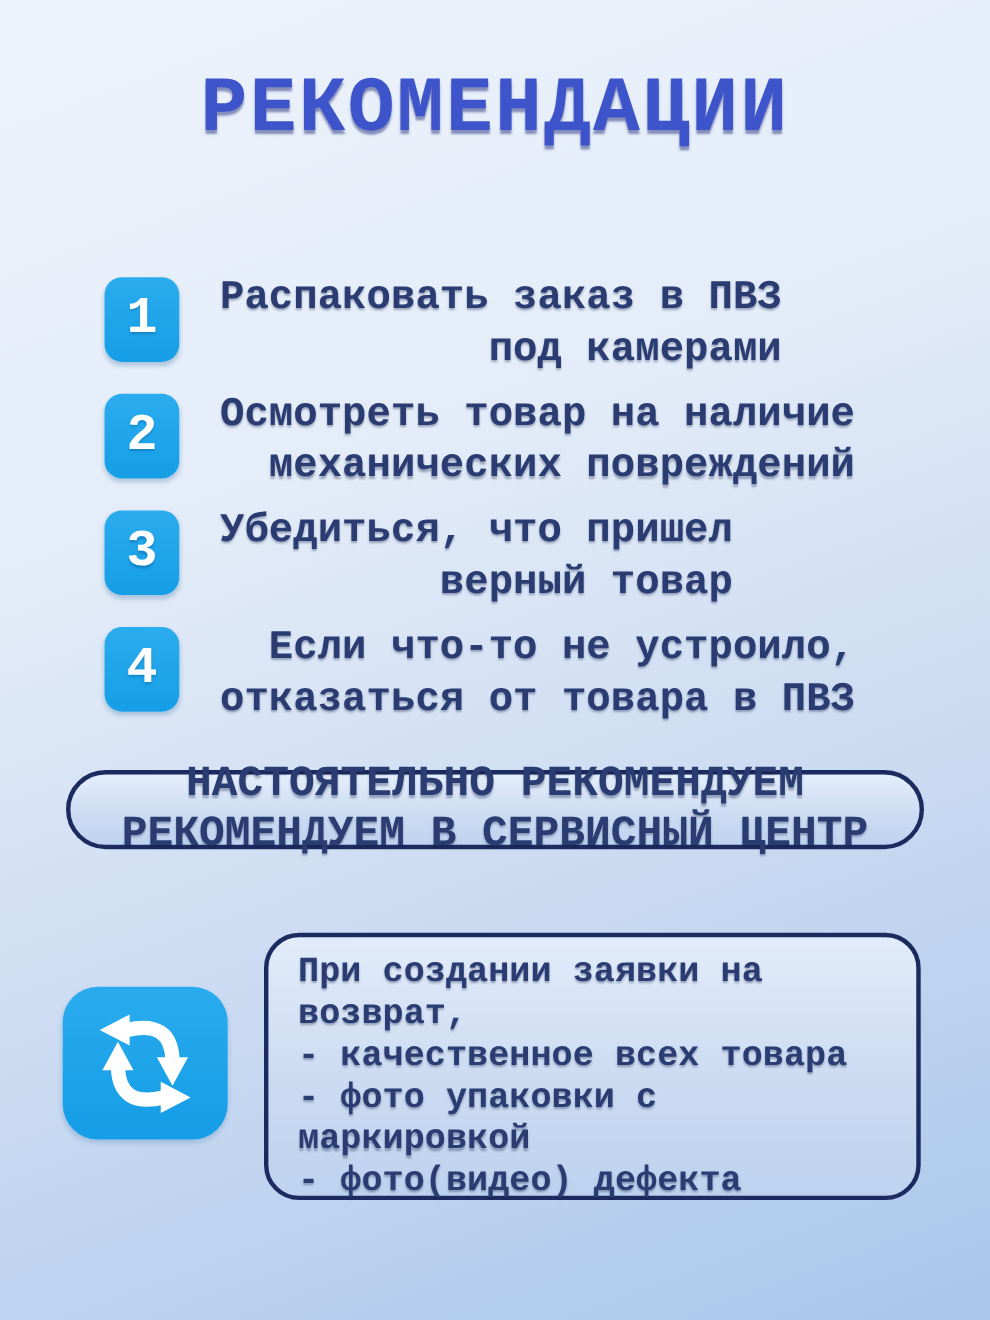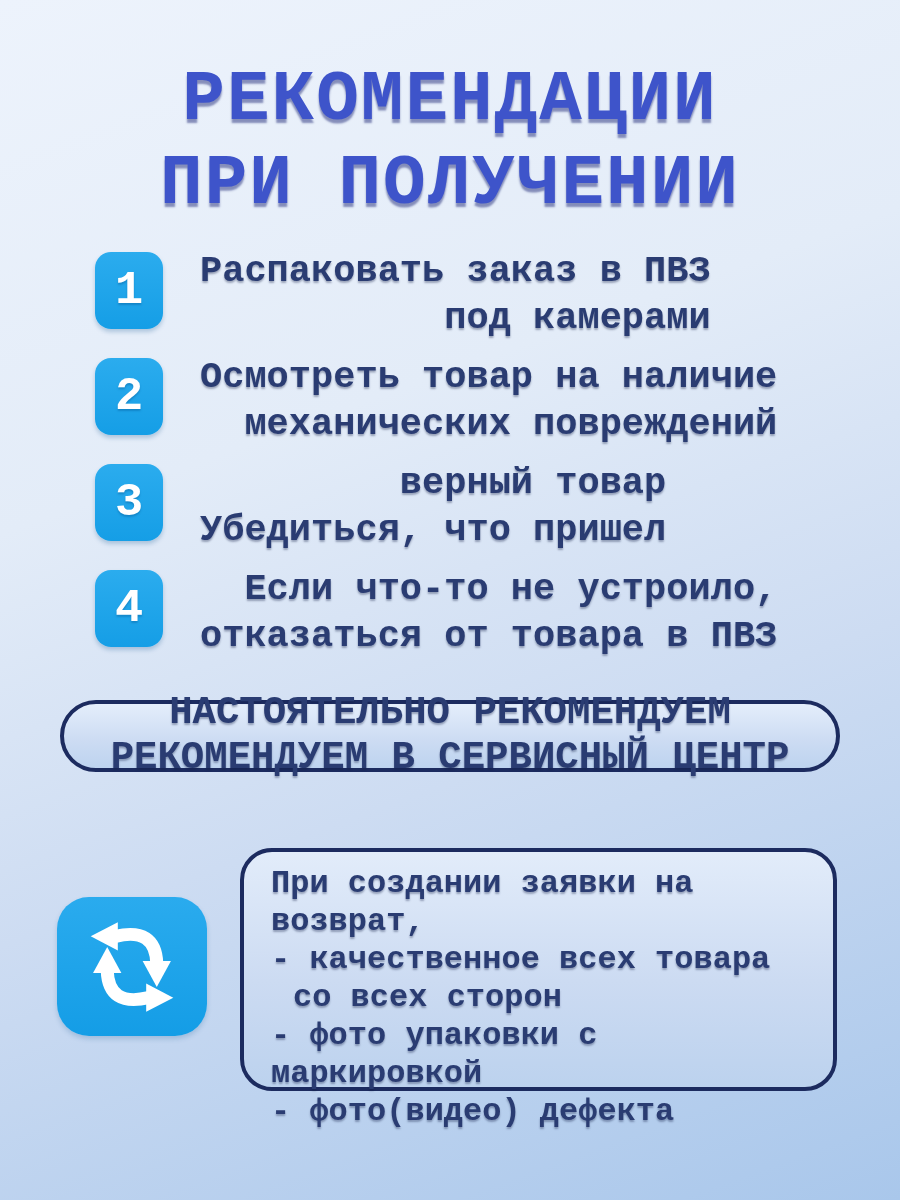--- a/index.html
+++ b/index.html
@@ -84,21 +84,20 @@
   }
   .note-line.indent { padding-left:22px; }
 </style>
 </head>
 <body>
 
 <div class="page">
 
   <div class="title">
     <div>РЕКОМЕНДАЦИИ</div>
-    <div>ПРИ ПОЛУЧЕНИИ</div>
   </div>
 
   <div class="steps">
 
     <div class="step">
       <div class="step-badge">
         <span>1</span>
       </div>
       <div class="step-text">
         <div>Распаковать заказ в ПВЗ</div>
@@ -114,22 +113,22 @@
         <div>Осмотреть товар на наличие</div>
         <div>механических повреждений</div>
       </div>
     </div>
 
     <div class="step">
       <div class="step-badge">
         <span>3</span>
       </div>
       <div class="step-text">
+        <div>Убедиться, что пришел</div>
         <div>верный товар</div>
-        <div>Убедиться, что пришел</div>
       </div>
     </div>
 
     <div class="step">
       <div class="step-badge">
         <span>4</span>
       </div>
       <div class="step-text">
         <div>Если что-то не устроило,</div>
         <div>отказаться от товара в ПВЗ</div>
@@ -152,18 +151,17 @@
 
       <path d="M29 53 Q30 84 64 76" stroke="#ffffff" stroke-width="11" fill="none"></path>
       <polygon points="17,55 41,55 29,33" fill="#ffffff"></polygon>
       <polygon points="62,64 62,88 85,76" fill="#ffffff"></polygon>
     </svg>
   </div>
 
   <div class="return-note">
     <div class="note-line">При создании заявки на возврат,</div>
     <div class="note-line">- качественное всех товара</div>
-    <div class="note-line indent">со всех сторон</div>
     <div class="note-line">- фото упаковки с маркировкой</div>
     <div class="note-line">- фото(видео) дефекта</div>
   </div>
 
 </div>
 
 </body></html>

